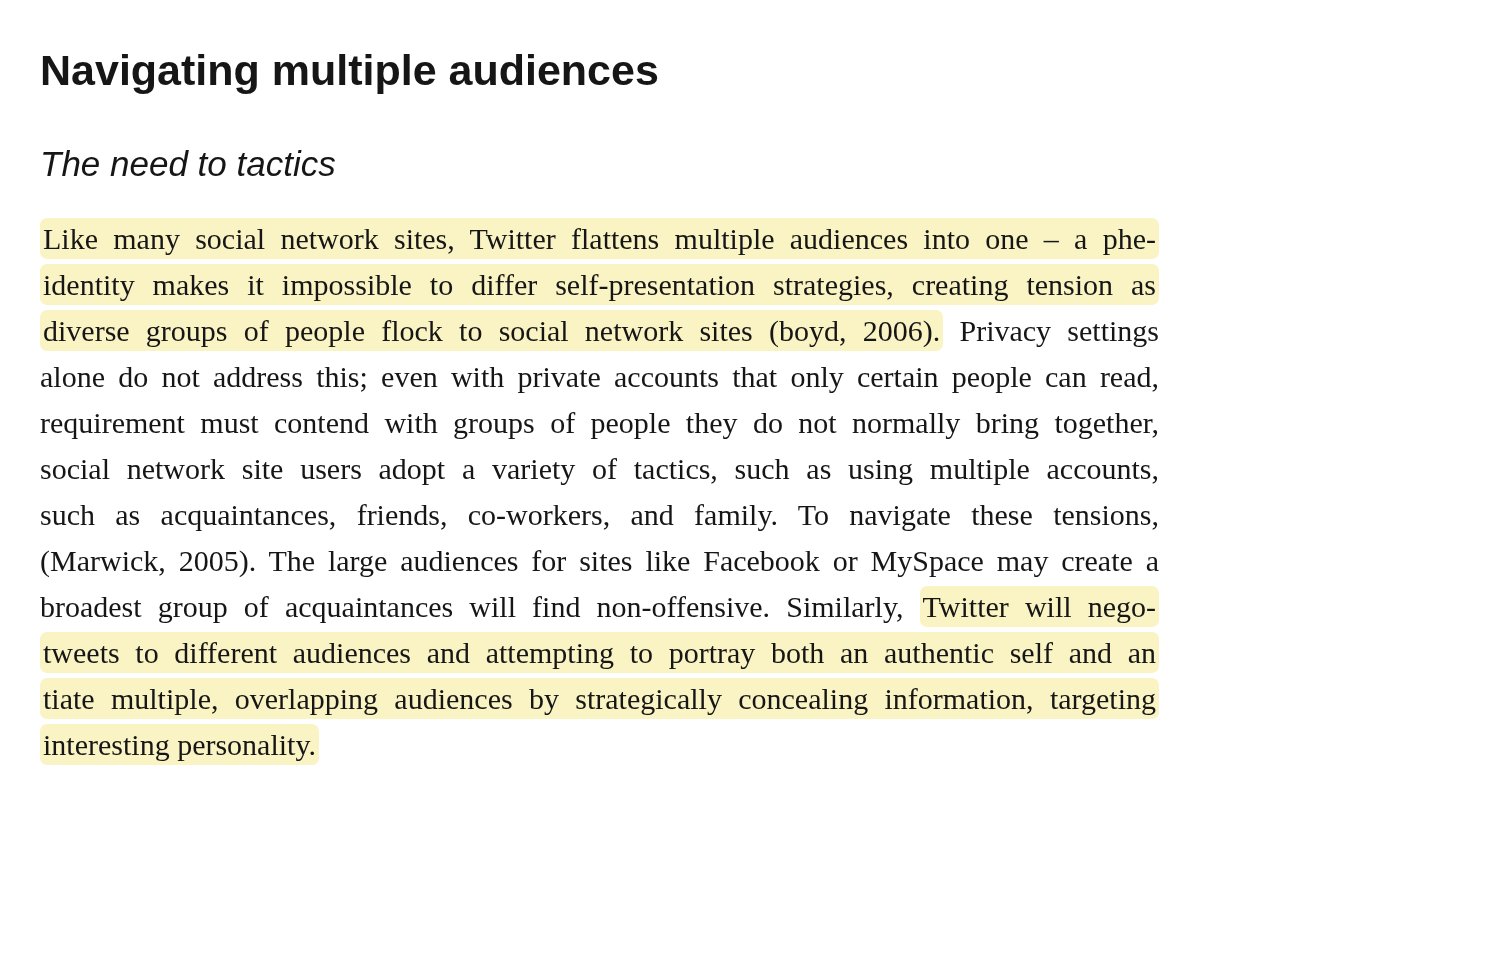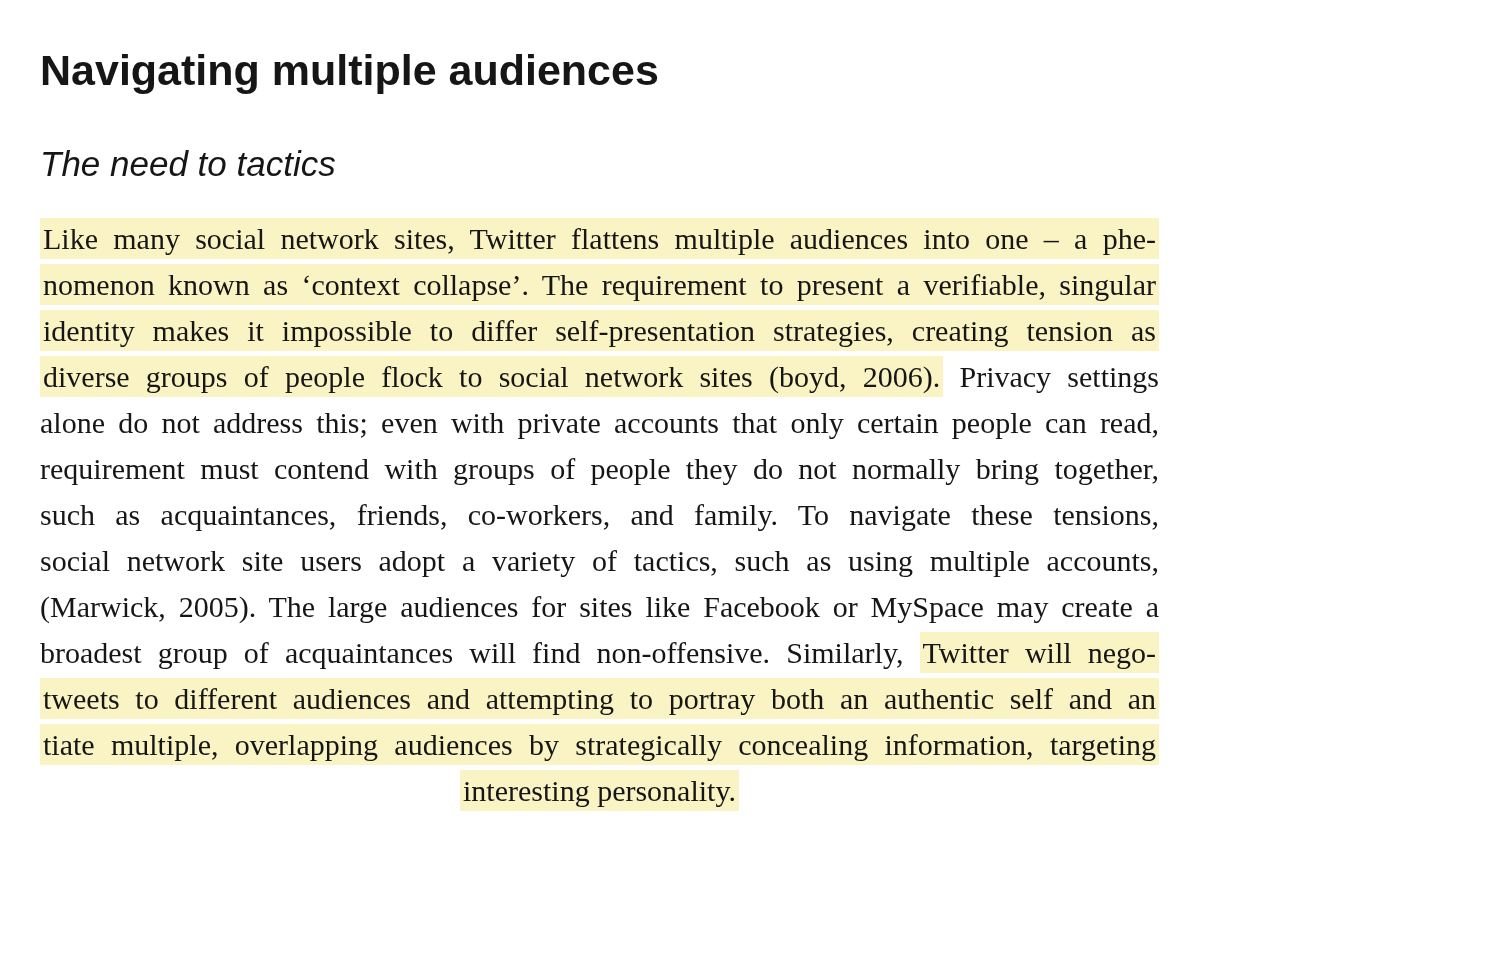--- a/index.html
+++ b/index.html
@@ -36,48 +36,47 @@
   }
   .para {
     margin-top: 32px;
     font-family: "Liberation Serif", serif;
     font-size: 30px;
     color: var(--ink, #161616);
   }
   .line {
     line-height: 46px;
     height: 46px;
-    text-align: center;
   }
   .line.just {
     text-align: justify;
     text-align-last: justify;
   }
   .hl {
     background: var(--hl, #faf3c3);
     padding: 4px 3px;
+    border-radius: 7px;
   }
   .plain {
     background: transparent;
   }
 </style>
 </head>
 <body>
 
 <div class="page">
   <h1 class="heading">Navigating multiple audiences</h1>
   <h2 class="subheading">The need to tactics</h2>
   <div class="para" id="para">
       <div class="line just"><span class="hl">Like many social network sites, Twitter flattens multiple audiences into one – a phe-</span></div>
-      <div class="line just"><span class="hl">nomenon known as ‘context collapse’. The requirement to present a verifiable, singular</span></div>
       <div class="line just"><span class="hl">identity makes it impossible to differ self-presentation strategies, creating tension as</span></div>
       <div class="line just"><span class="hl">diverse groups of people flock to social network sites (boyd, 2006).</span><span class="plain"> Privacy settings</span></div>
       <div class="line just"><span class="plain">alone do not address this; even with private accounts that only certain people can read,</span></div>
       <div class="line just"><span class="plain">requirement must contend with groups of people they do not normally bring together,</span></div>
+      <div class="line just"><span class="plain">social network site users adopt a variety of tactics, such as using multiple accounts,</span></div>
       <div class="line just"><span class="plain">such as acquaintances, friends, co-workers, and family. To navigate these tensions,</span></div>
-      <div class="line just"><span class="plain">social network site users adopt a variety of tactics, such as using multiple accounts,</span></div>
       <div class="line just"><span class="plain">(Marwick, 2005). The large audiences for sites like Facebook or MySpace may create a</span></div>
       <div class="line just"><span class="plain">broadest group of acquaintances will find non-offensive. Similarly, </span><span class="hl">Twitter will nego-</span></div>
       <div class="line just"><span class="hl">tweets to different audiences and attempting to portray both an authentic self and an</span></div>
       <div class="line just"><span class="hl">tiate multiple, overlapping audiences by strategically concealing information, targeting</span></div>
       <div class="line"><span class="hl">interesting personality.</span></div>
     </div>
 </div>
 
 </body></html>

